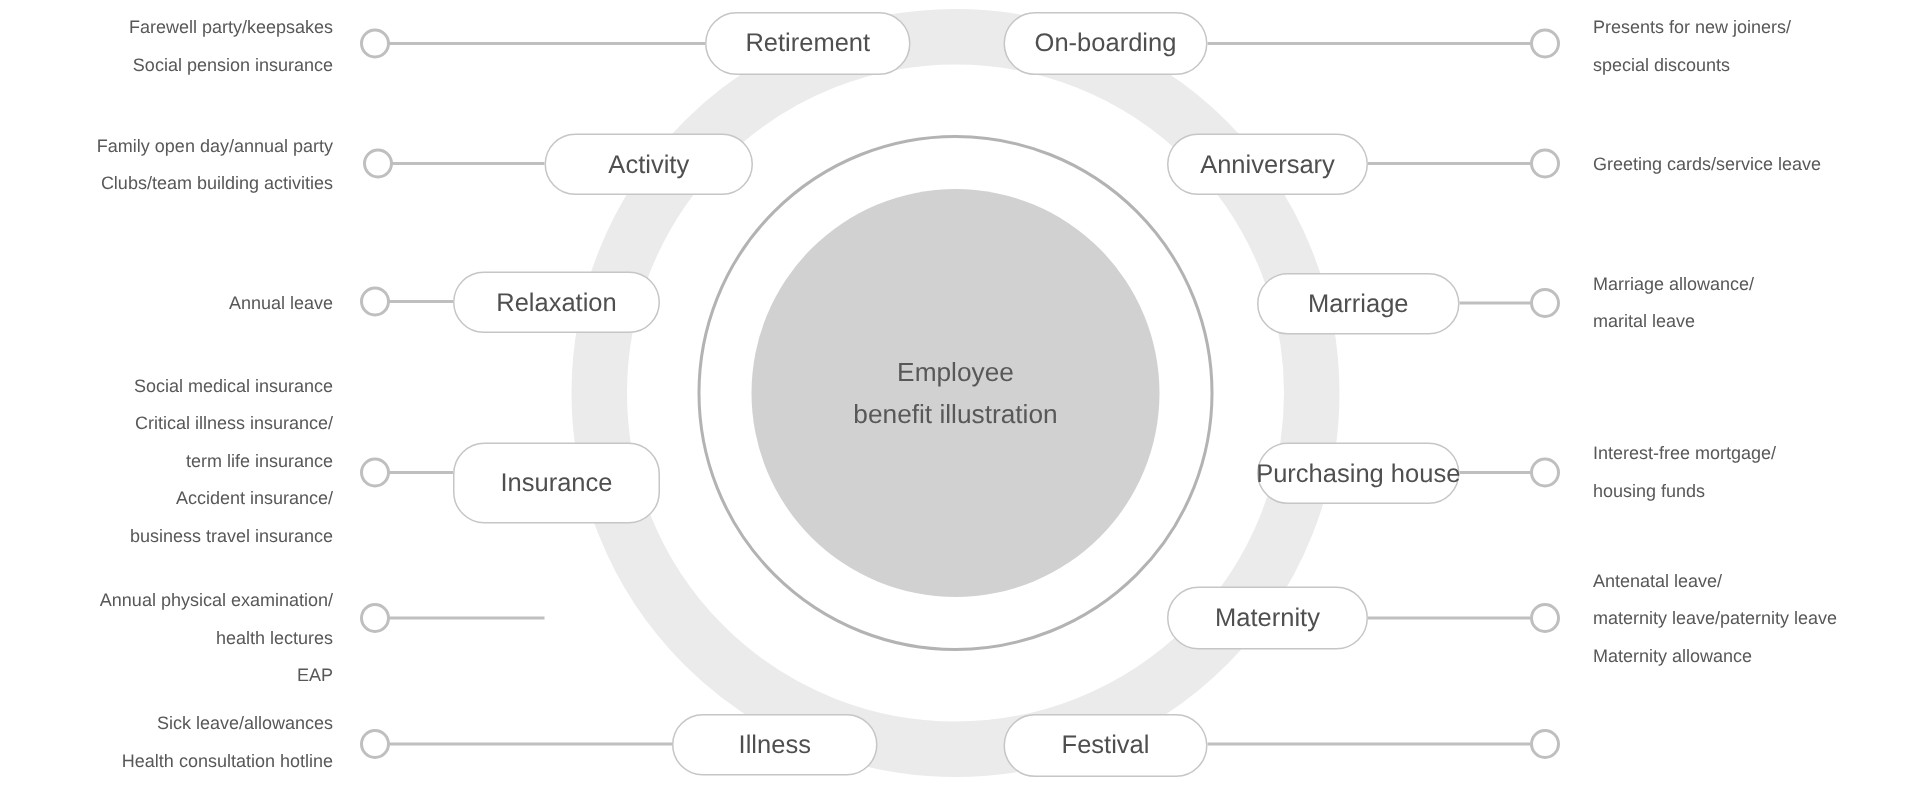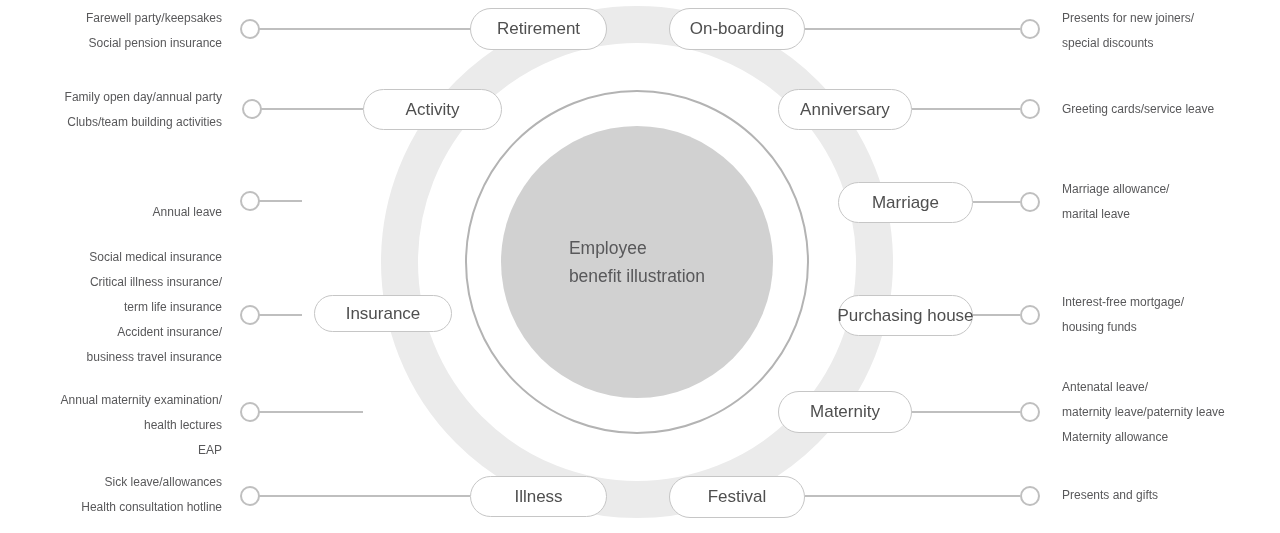--- a/index.html
+++ b/index.html
@@ -20,21 +20,21 @@
     position:absolute;left:381px;top:6px;width:512px;height:512px;border-radius:50%;
     border:37px solid var(--ring);z-index:1;
   }
   .outline-circle{
     position:absolute;left:465px;top:90px;width:344px;height:344px;border-radius:50%;
     border:2px solid var(--center-outline);z-index:2;background:#ffffff;
   }
   .center-circle{
     position:absolute;left:501px;top:126px;width:272px;height:272px;border-radius:50%;
     background:var(--center-fill);z-index:3;
-    display:flex;align-items:center;justify-content:center;
+    display:flex;align-items:center;justify-content:center;text-align:center;
   }
   .center-label{
     font-size:17.5px;line-height:28px;color:var(--text);white-space:pre-line;
   }
   .hline{
     position:absolute;height:2px;background:var(--connector);z-index:4;
   }
   .dot{
     position:absolute;width:20px;height:20px;border-radius:50%;
     border:2px solid var(--connector);background:#ffffff;z-index:5;
@@ -91,24 +91,27 @@
   <div class="dot" style="left:1020px;top:305px"></div>
   <div class="dot" style="left:1020px;top:402px"></div>
   <div class="dot" style="left:1020px;top:486px"></div>
 
   <div class="pill" style="left:470px;top:8px;width:137px">
       <span>Retirement</span>
     </div>
   <div class="pill" style="left:363px;top:89px;width:139px;height:41px">
       <span>Activity</span>
     </div>
-  <div class="pill" style="left:314px;top:295px;width:138px;height:37px">
+  <div class="pill" style="left:302px;top:181px;width:138px;height:41px">
+      <span>Relaxation</span>
+    </div>
+  <div class="pill" style="left:302px;top:295px;width:138px;height:54px">
       <span>Insurance</span>
     </div>
-  <div class="pill" style="left:470px;top:476px;width:137px;height:41px">
+  <div class="pill" style="left:448px;top:476px;width:137px;height:41px">
       <span>Illness</span>
     </div>
 
   <div class="pill" style="left:669px;top:8px;width:136px">
       <span>On-boarding</span>
     </div>
   <div class="pill" style="left:778px;top:89px;width:134px;height:41px">
       <span>Anniversary</span>
     </div>
   <div class="pill" style="left:838px;top:182px;width:135px;height:41px">
@@ -121,37 +124,36 @@
       <span>Maternity</span>
     </div>
   <div class="pill" style="left:669px;top:476px;width:136px;height:42px">
       <span>Festival</span>
     </div>
 
   <div class="desc left" style="right:1058px;top:6px">Farewell party/keepsakes
 Social pension insurance</div>
   <div class="desc left" style="right:1058px;top:85px">Family open day/annual party
 Clubs/team building activities</div>
-  <div class="desc left" style="right:1058px;top:200px">Annual leave</div>
+  <div class="desc left" style="right:1058px;top:190px">Annual leave</div>
   <div class="desc left" style="right:1058px;top:245px">Social medical insurance
 Critical illness insurance/
 term life insurance
 Accident insurance/
 business travel insurance</div>
-  <div class="desc left" style="right:1058px;top:388px">Annual maternity examination/
+  <div class="desc left" style="right:1058px;top:388px">Annual physical examination/
 health lectures
 EAP</div>
   <div class="desc left" style="right:1058px;top:470px">Sick leave/allowances
 Health consultation hotline</div>
 
   <div class="desc right" style="left:1062px;top:6px">Presents for new joiners/
 special discounts</div>
   <div class="desc right" style="left:1062px;top:97px">Greeting cards/service leave</div>
   <div class="desc right" style="left:1062px;top:177px">Marriage allowance/
 marital leave</div>
   <div class="desc right" style="left:1062px;top:290px">Interest-free mortgage/
 housing funds</div>
   <div class="desc right" style="left:1062px;top:375px">Antenatal leave/
 maternity leave/paternity leave
 Maternity allowance</div>
-  <div class="desc right" style="left:1062px;top:483px">Presents and gifts</div>
 
 </div>
 
 </body></html>

